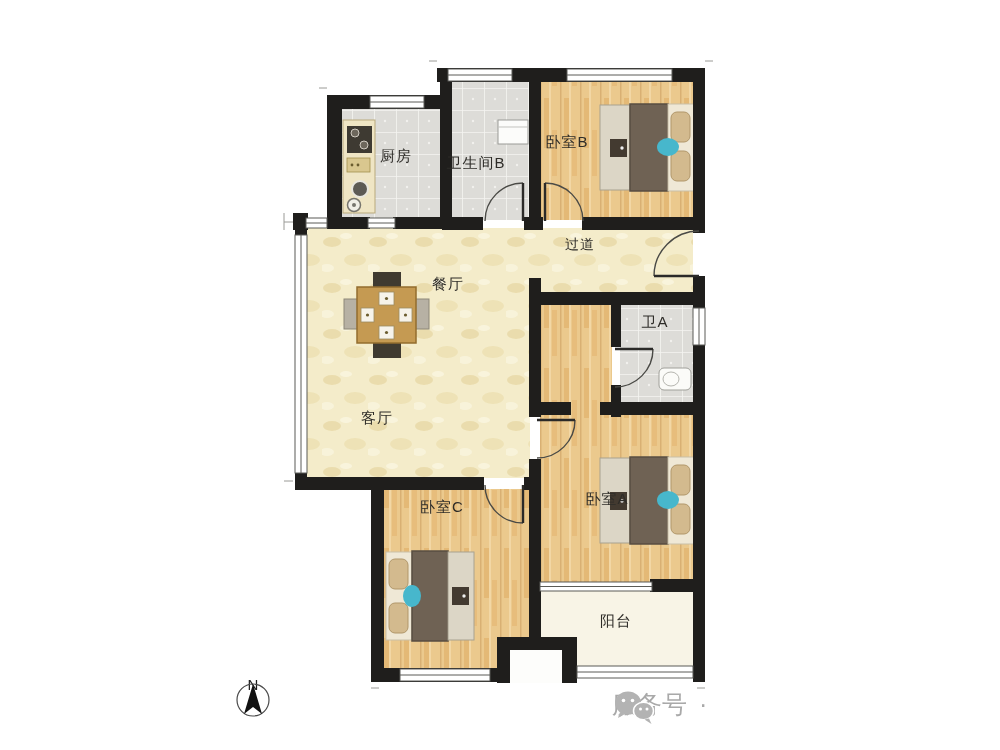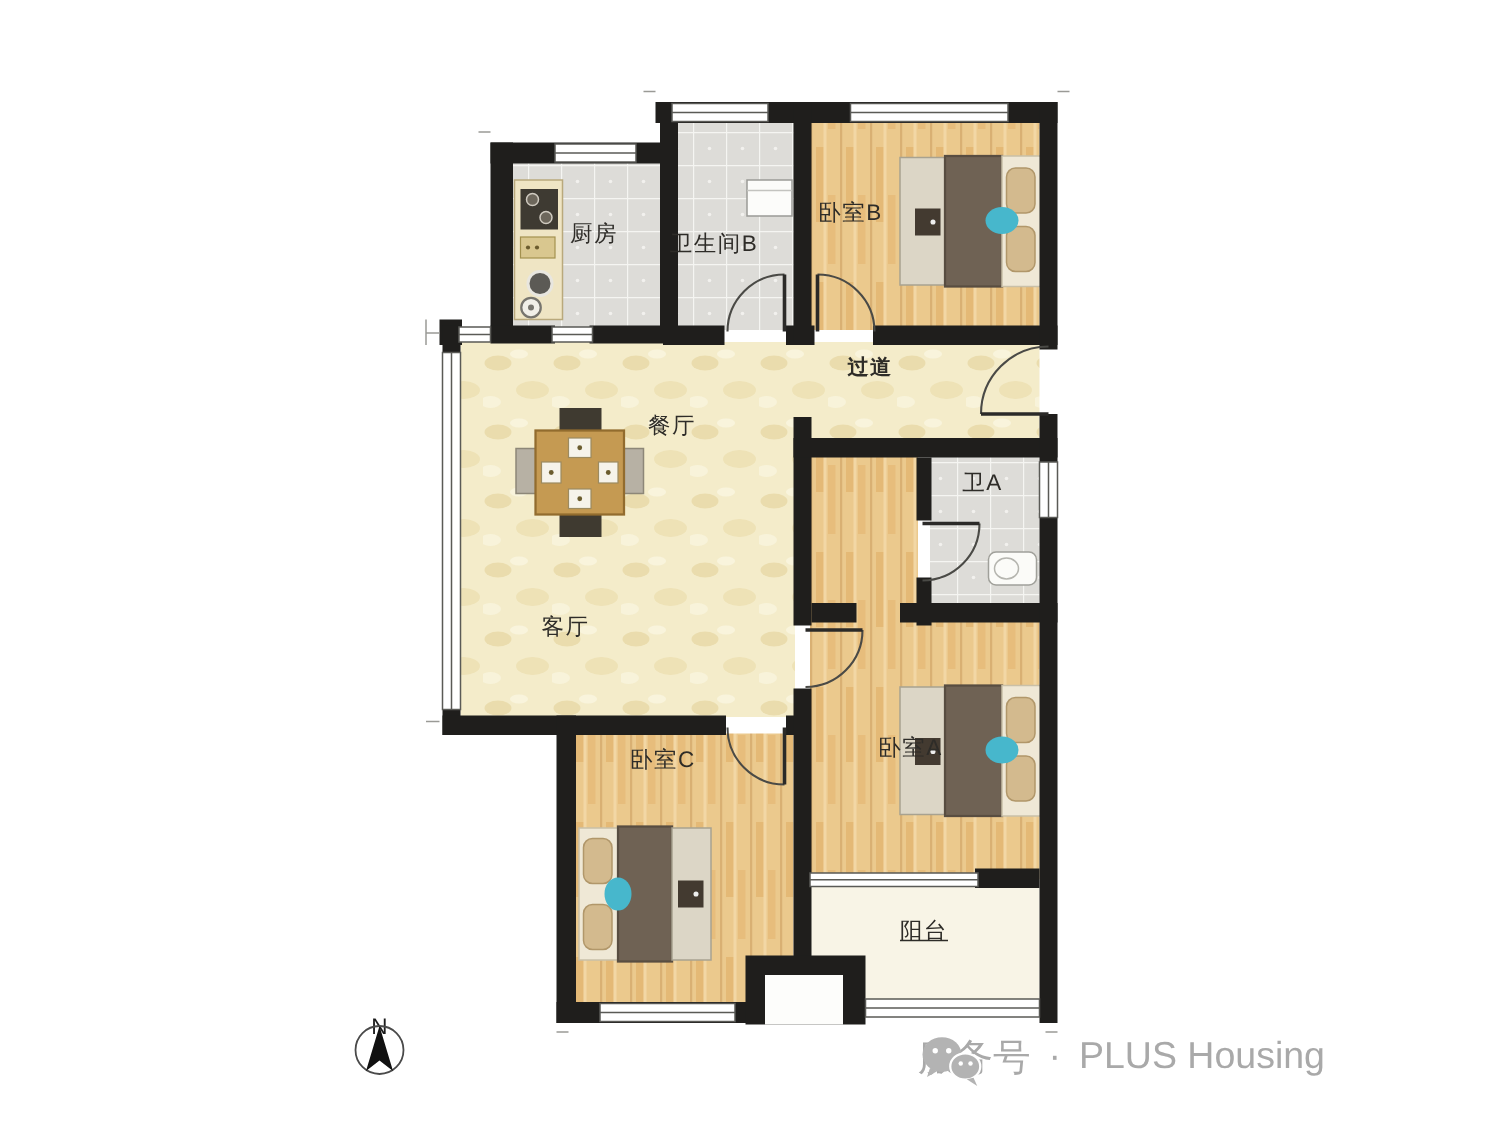--- a/index.html
+++ b/index.html
@@ -234,27 +234,27 @@
     <path d="M284,222 h9 M284,213 v17" fill="none"></path>
     <path d="M284,481 h9" fill="none"></path>
     <path d="M327,88 h-8 M437,61 h-8 M705,61 h8 M705,688 h-8 M371,688 h8"></path>
   </g>
 </svg>
 
 <div>
   <div class="room-label" style="left:396px;top:156px;">厨房</div>
   <div class="room-label" style="left:476px;top:163px;text-align:right;">卫生间B</div>
   <div class="room-label" style="left:567px;top:142px;">卧室B</div>
-  <div class="room-label small-label" style="left:580px;top:245px;font-weight:bold;">过道</div>
+  <div class="room-label small-label" style="left:580px;top:245px;">过道</div>
   <div class="room-label" style="left:448px;top:284px;">餐厅</div>
   <div class="room-label" style="left:655px;top:322px;">卫A</div>
   <div class="room-label" style="left:377px;top:418px;">客厅</div>
   <div class="room-label" style="left:442px;top:507px;">卧室C</div>
   <div class="room-label" style="left:571px;top:499px;margin-left:36px;">卧室A</div>
-  <div class="room-label" style="left:616px;top:621px;text-decoration:underline;">阳台</div>
+  <div class="room-label" style="left:616px;top:621px;">阳台</div>
 </div>
 
 <div class="compass">
   <div class="n">N</div>
   <svg width="52" height="46" viewBox="0 0 52 46">
     <circle cx="26" cy="22" r="16" fill="none" stroke="#4a4a4a" stroke-width="1.2"></circle>
     <polygon points="26,6 17,36 26,29 35,36" fill="#111111"></polygon>
   </svg>
 </div>
 
@@ -264,16 +264,15 @@
     <polygon points="8,24 6,30 13,26" fill="#b3b3b3"></polygon>
     <circle cx="11.5" cy="12.5" r="1.8" fill="#ffffff"></circle>
     <circle cx="20.5" cy="12.5" r="1.8" fill="#ffffff"></circle>
     <ellipse cx="31.5" cy="23" rx="10" ry="8.8" fill="#b3b3b3" stroke="#ffffff" stroke-width="1.5"></ellipse>
     <polygon points="37,30.5 39.5,36 32.5,31.5" fill="#b3b3b3"></polygon>
     <circle cx="28.5" cy="21" r="1.5" fill="#ffffff"></circle>
     <circle cx="35" cy="21" r="1.5" fill="#ffffff"></circle>
   </svg>
   <span>服务号</span>
   <span class="sep">·</span>
-  <span>PLUS Housing</span>
 </div>
 
 </div>
 
 </body></html>

